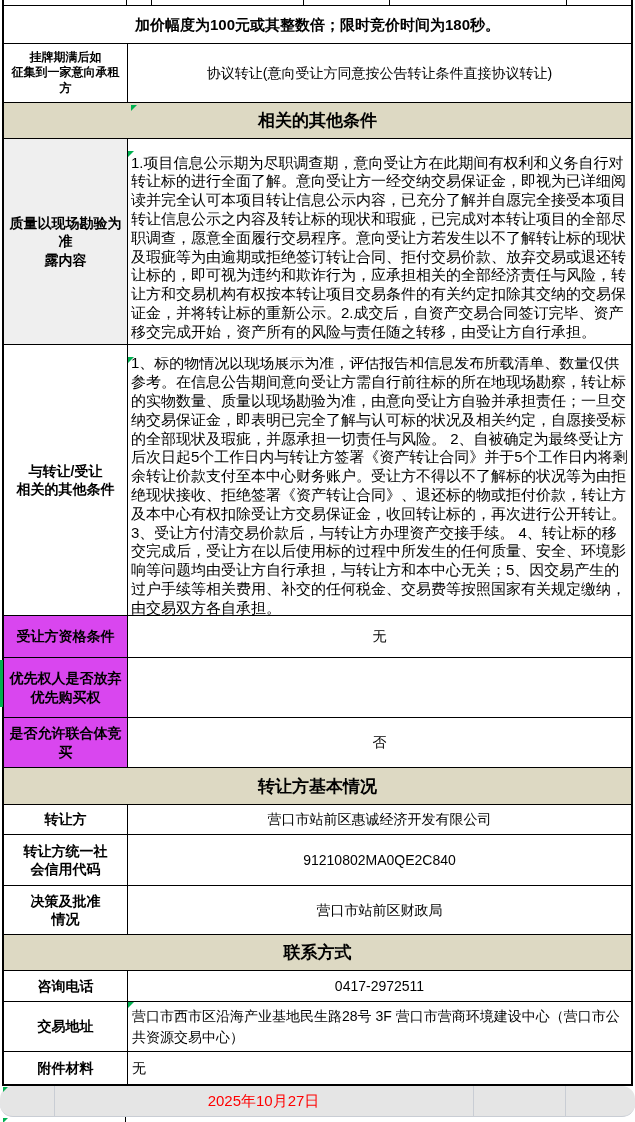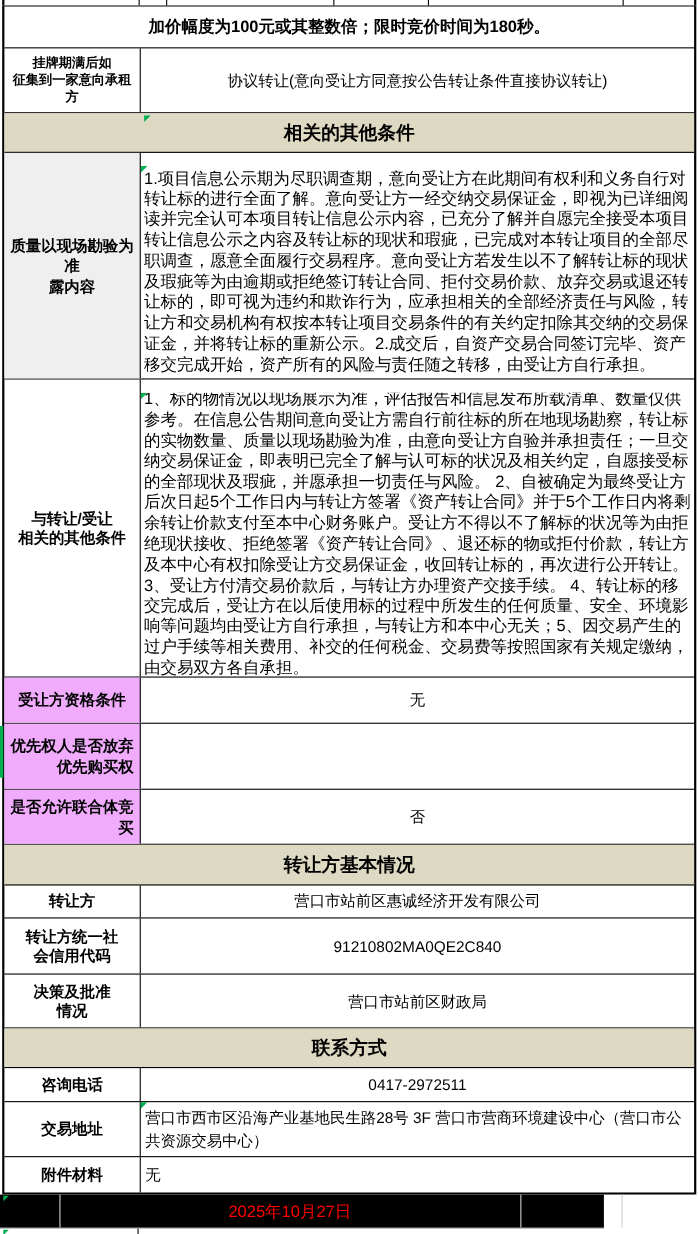--- a/index.html
+++ b/index.html
@@ -19,21 +19,21 @@
   .row{display:flex;box-sizing:border-box;border-bottom:1px solid #000;}
   .row.last{border-bottom:none;}
   .label{
     flex:0 0 124px;width:124px;box-sizing:border-box;border-right:1px solid #000;
     display:flex;align-items:center;justify-content:center;text-align:center;
     font-weight:bold;font-size:14px;line-height:1.3;white-space:pre-line;padding:2px;
   }
   .label.big{font-size:15px;}
   .label.small{font-size:12px;}
   .label.gray1{background:#efefef;}
-  .label.gray2{background:#f0abfc;text-align:right;}
+  .label.gray2{background:#d946ef;}
   .value{
     flex:1;box-sizing:border-box;position:relative;
     display:flex;align-items:center;justify-content:center;text-align:right;
     font-size:14px;line-height:1.3;padding:2px 4px;
   }
   .value.bold{font-weight:bold;font-size:15px;}
   .value.left{justify-content:flex-start;text-align:left;}
   .value.para{
     font-size:15px;line-height:18.8px;text-align:left;justify-content:flex-start;
     padding:1px 3px;overflow:hidden;margin-top:12px;
@@ -45,22 +45,22 @@
   
   .h38{height:38px}.h59{height:59px}.h36{height:36px}.h206{height:206px}.h271{height:271px}
   .h42{height:42px}.h50{height:50px}.h60{height:60px}.h37{height:37px}.h30{height:30px}
   .h51{height:51px}.h49{height:49px}.h31{height:31px}.h32{height:32px}
   
   .tri{position:absolute;top:0;left:0;width:0;height:0;
     border-top:6px solid #00b050;border-right:6px solid transparent;}
   
   .green-strip{position:absolute;left:0;top:660px;width:3px;height:47px;background:#00b050;}
   
-  .date-row{position:absolute;left:0;top:1086px;width:549px;height:31px;background:#000000;
-    border-bottom:1px solid #c9cdd4;box-sizing:border-box;}
+  .date-row{position:absolute;left:0;top:1086px;width:635px;height:31px;background:#e5e5e5;
+    border-bottom:1px solid #c9cdd4;box-sizing:border-box;border-radius:13px;}
   .gridline{position:absolute;top:0;bottom:0;width:1px;background:#c9cdd4;}
   .date-cell{position:absolute;left:54px;top:0;width:419px;height:30px;
     display:flex;align-items:center;justify-content:center;
     color:#ff0000;font-size:15px;}
   .date-tri{position:absolute;top:1px;left:3px;width:0;height:0;
     border-top:5px solid #00b050;border-right:5px solid transparent;}
   
   .bottom-sliver{position:absolute;left:0;top:1117px;width:635px;height:5px;background:#fff;}
 </style>
 </head>

